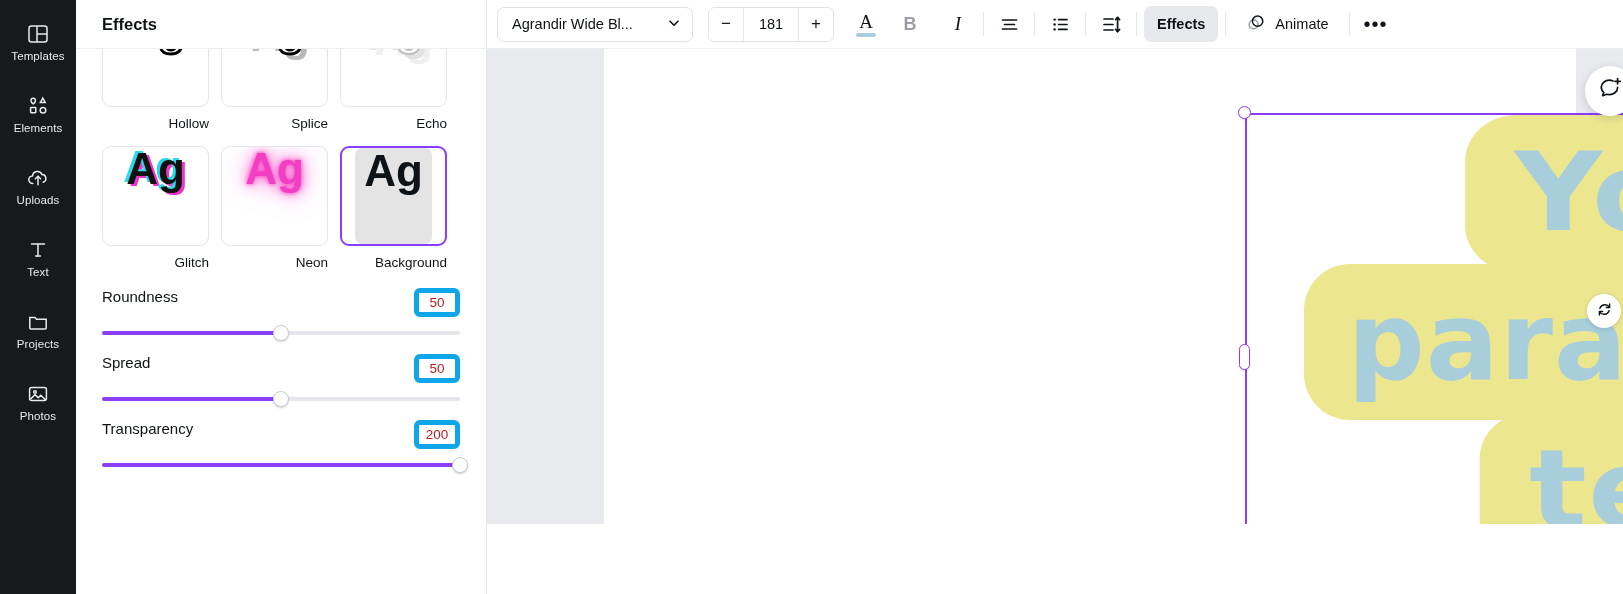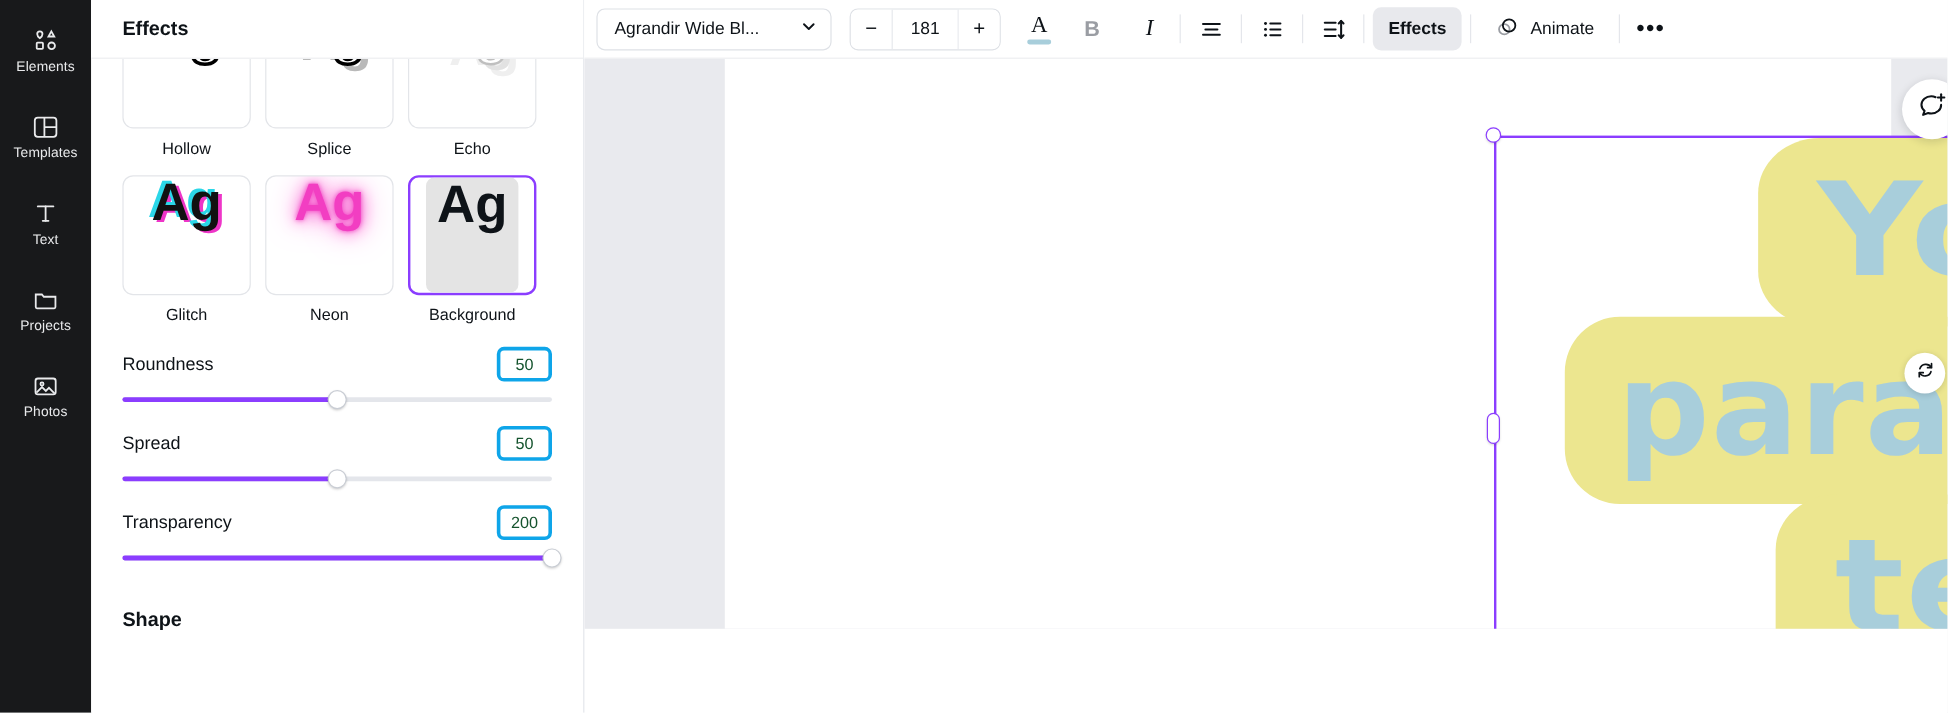--- a/index.html
+++ b/index.html
@@ -70,45 +70,45 @@
     width: 107px; height: 100px;
     border: 1px solid #E3E5E9;
     border-radius: 9px;
     background: #fff;
     display: flex; justify-content: center;
     cursor: pointer;
     overflow: hidden;
   }
   .fx-card.sel { border: 2px solid #8B3DFF; }
   .fx-name {
-    text-align: center;
+    text-align: right;
     font-size: 13.5px; color: #0E1318;
     margin-top: 10px; margin-bottom: 15px;
     line-height: 1;
   }
   .ag { font-family: "Liberation Sans", sans-serif; font-weight: bold; font-size: 44px; line-height: 1; }
   .ag-hollow { color: #fff; -webkit-text-stroke: 3px #000; }
   .ag-splice { color: #fff; -webkit-text-stroke: 3px #000; text-shadow: 6px 6px 0 #B9B9B9; }
   .ag-echo  { color: #fff; -webkit-text-stroke: 2px #BFBFBF; text-shadow: 5px 5px 0 #E2E2E2, 10px 10px 0 #EFEFEF; }
   .ag-glitch { color: #111; text-shadow: -3px -2px 0 #2BD7E8, 3px 2px 0 #EE35C8; }
   .ag-neon   { color: #F23EC2; text-shadow: 0 0 4px #F23EC2, 0 0 12px #F758CE, 0 0 26px #FA7BDB; }
   .ag-bg-wrap { background: #E4E4E4; border-radius: 7px; padding: 1px 9px 3px; }
   .ag-bg { color: #0E1318; }
 
   
   .ctrl-row {
-    display: flex; align-items: center; justify-content: space-between;
+    display: flex; justify-content: space-between;
     height: 30px; margin-top: 4px; gap: 33px;
   }
   .ctrl-label { font-size: 15px; color: #0E1318; }
   .num-box {
     width: 46px; height: 29px;
-    border: 3px solid #0ea5e9; border-radius: 6px;
+    border: 5px solid #0ea5e9; border-radius: 6px;
     display: flex; align-items: center; justify-content: center;
-    font-size: 13.5px; color: #14532d;
+    font-size: 13.5px; color: #b91c1c;
     background: #fff; cursor: text;
   }
   .slider { position: relative; height: 32px; margin-top: 0px; }
   .track {
     position: absolute; top: 13px; left: 0; right: 0;
     height: 3.5px; border-radius: 2px; background: #E4E6EB;
   }
   .track-fill {
     position: absolute; top: 13px; left: 0;
     height: 3.5px; border-radius: 2px; background: #8B3DFF;
@@ -242,40 +242,50 @@
 </head>
 <body>
 
 <div class="app">
 
   <div class="rail">
 
     <div class="rail-item">
       <span class="ico">
           <svg viewBox="0 0 24 24" fill="none" stroke="#E9EAEC" stroke-width="1.5">
+            <rect x="3" y="4" width="18" height="16" rx="2.5"></rect>
+            <line x1="11" y1="4" x2="11" y2="20"></line>
+            <line x1="11" y1="12" x2="21" y2="12"></line>
+          </svg>
+        </span>
+      <span class="rail-label">Templates</span>
+    </div>
+
+    <div class="rail-item">
+      <span class="ico">
+          <svg viewBox="0 0 24 24" fill="none" stroke="#E9EAEC" stroke-width="1.5">
             <path d="M7.2 4.2c-1.3 0-2.2 1-2.2 2.2 0 1.9 2.2 3.4 2.2 3.4S9.4 8.3 9.4 6.4c0-1.2-.9-2.2-2.2-2.2z"></path>
             <path d="M16.8 4.1l2.4 4.3h-4.8z"></path>
             <rect x="4.6" y="13.6" width="5.2" height="5.2" rx=".7"></rect>
             <circle cx="17" cy="16.2" r="2.8"></circle>
           </svg>
         </span>
       <span class="rail-label">Elements</span>
     </div>
 
     <div class="rail-item">
       <span class="ico">
-          <svg viewBox="0 0 24 24" fill="none" stroke="#E9EAEC" stroke-width="1.5">
-            <rect x="3" y="4" width="18" height="16" rx="2.5"></rect>
-            <line x1="11" y1="4" x2="11" y2="20"></line>
-            <line x1="11" y1="12" x2="21" y2="12"></line>
+          <svg viewBox="0 0 24 24" fill="none" stroke="#E9EAEC" stroke-width="1.5" stroke-linecap="round">
+            <path d="M6.8 17.5a3.8 3.8 0 0 1-.3-7.6 5 5 0 0 1 9.6-1.3 3.9 3.9 0 0 1 1.1 7.6"></path>
+            <line x1="12" y1="18.8" x2="12" y2="10.4"></line>
+            <polyline points="9.4,12.8 12,10.2 14.6,12.8"></polyline>
           </svg>
         </span>
-      <span class="rail-label">Templates</span>
-    </div>
-
+      <span class="rail-label">Uploads</span>
+    </div>
 
     <div class="rail-item">
       <span class="ico">
           <svg viewBox="0 0 24 24" fill="none" stroke="#E9EAEC" stroke-width="1.5" stroke-linecap="round">
             <line x1="5.5" y1="6" x2="18.5" y2="6"></line>
             <line x1="12" y1="6" x2="12" y2="18"></line>
             <line x1="9.6" y1="18" x2="14.4" y2="18"></line>
           </svg>
         </span>
       <span class="rail-label">Text</span>
@@ -380,21 +390,20 @@
         <span class="ctrl-label">Transparency</span>
         <span class="num-box">200</span>
       </div>
       <div class="slider">
         <div class="track"></div>
         <div class="track-fill" style="width:100%"></div>
         <div class="knob" style="left:100%"></div>
       </div>
 
 
-      <div class="section-title">Shape</div>
     </div>
   </div>
 
   <div class="right">
 
     <div class="topbar">
 
       <div class="font-select">
         <span>Agrandir Wide Bl...</span>
         <span><svg width="14" height="14" viewBox="0 0 14 14" fill="none" stroke="#0E1318" stroke-width="1.6" stroke-linecap="round" stroke-linejoin="round">

